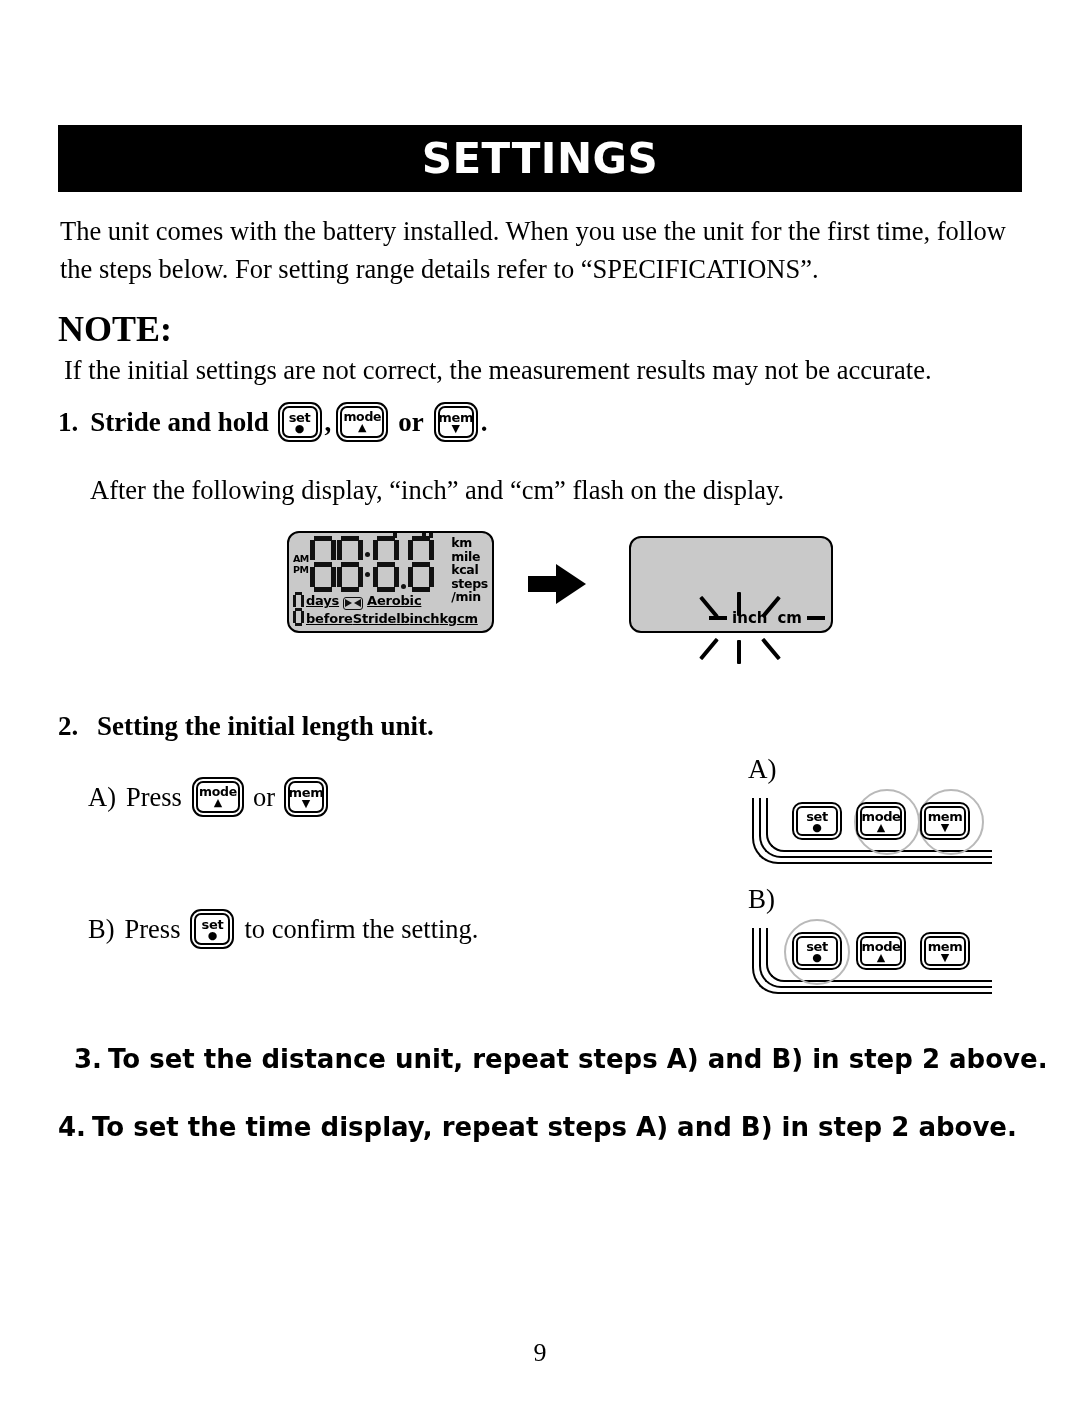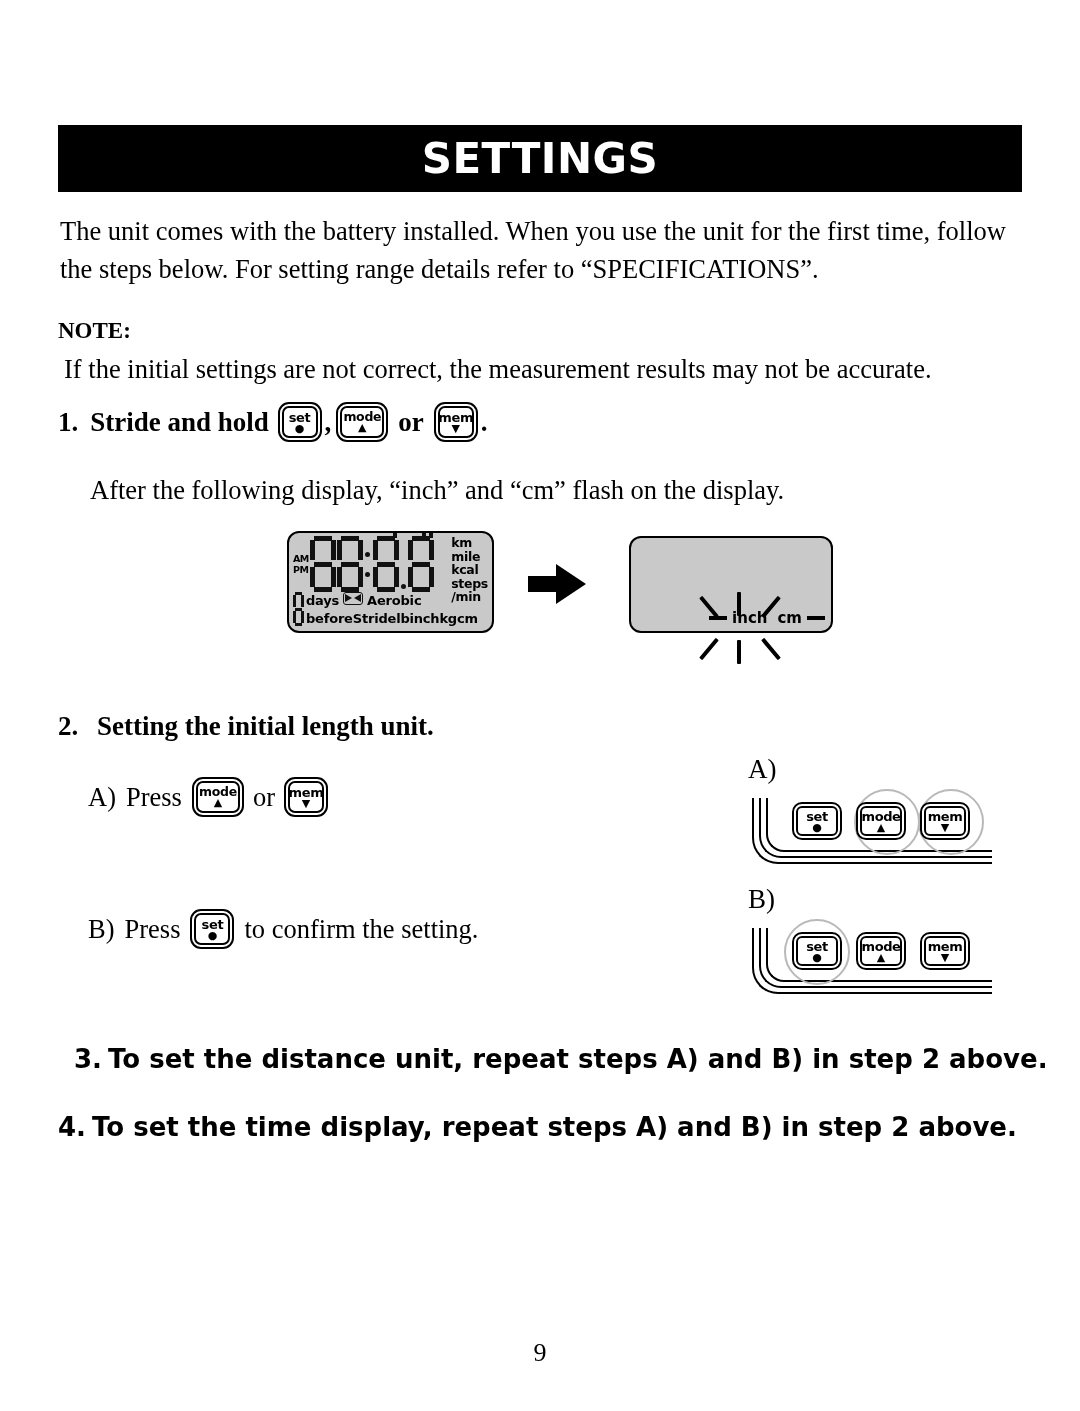--- a/index.html
+++ b/index.html
@@ -49,21 +49,21 @@
   .note {
     position: absolute;
     left: 58px;
     top: 310px;
     width: 960px;
     font-size: 26.5px;
     line-height: 38px;
   }
   .note-label {
     font-weight: bold;
-    font-size: 23px;
+    font-size: 36px;
     text-align: right;
   }
   .note-body {
     display: inline-block;
     width: 880px;
     vertical-align: top;
     padding-left: 6px;
   }
 
   
@@ -243,24 +243,25 @@
   .lcd-rows {
     position: absolute;
     left: 4px;
     bottom: 3px;
     right: 3px;
     font-size: 13px;
     font-weight: bold;
   }
   .lcd-row {
     display: flex;
-    align-items: flex-start;
+    align-items: flex-end;
     height: 18px;
     line-height: 18px;
     letter-spacing: -0.2px;
+    text-decoration: underline;
   }
   .mini8 {
     position: relative;
     width: 11px;
     height: 34px;
     margin-right: 1px;
     flex: none;
   }
   .mini8 i { position: absolute; background: #111; display: block; }
   .mini8 .h { left: 2px; width: 7px; height: 3px; }

